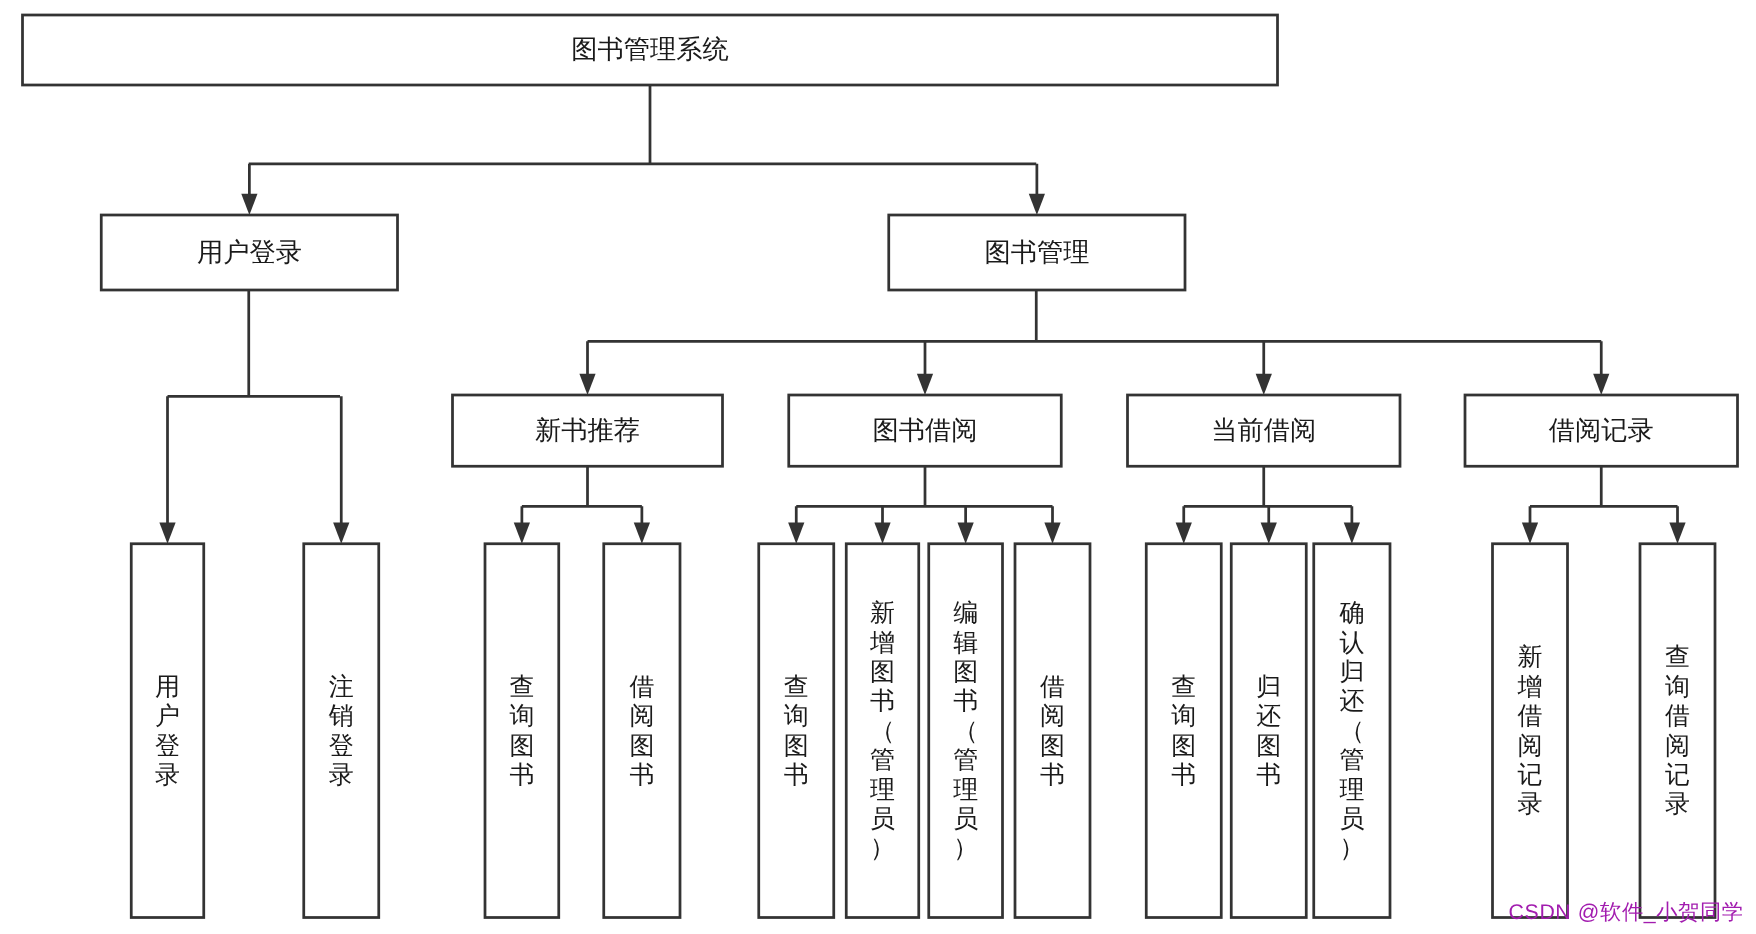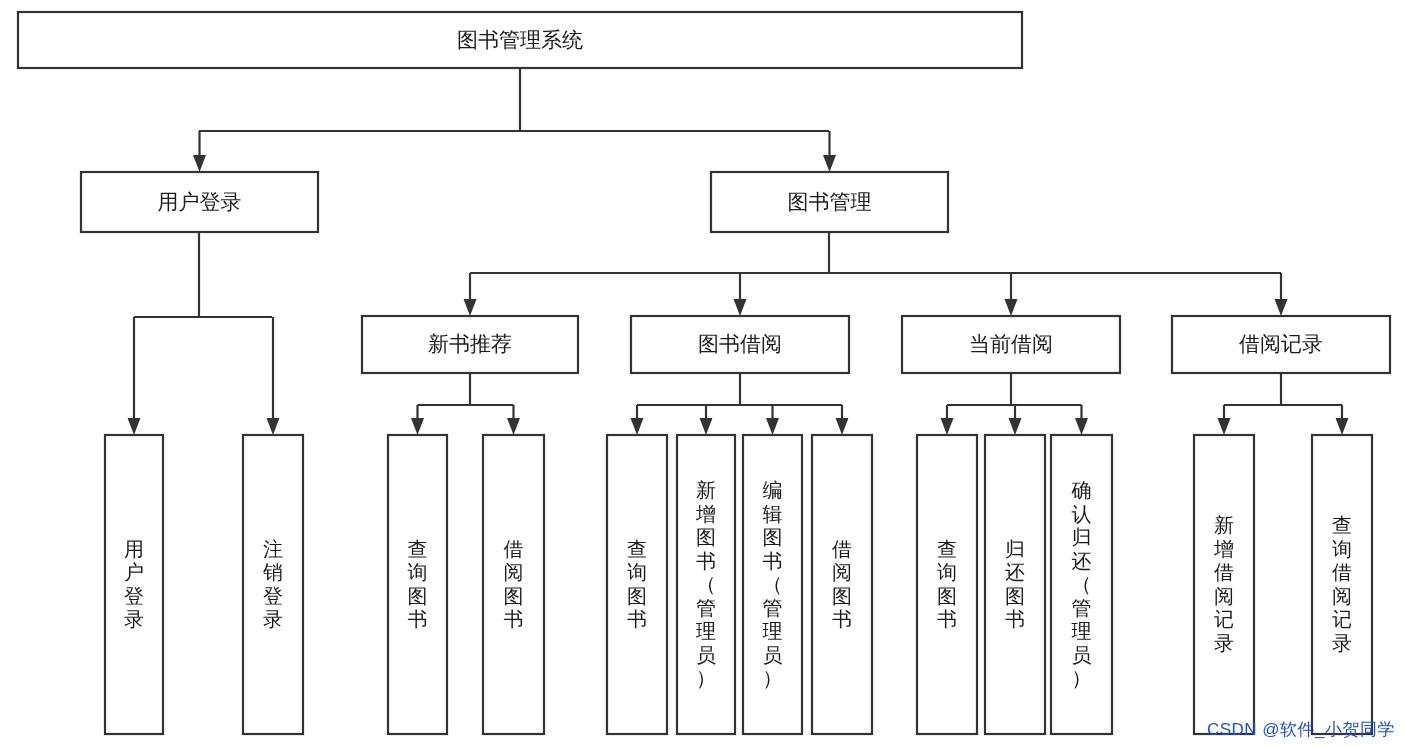--- a/index.html
+++ b/index.html
@@ -52,21 +52,21 @@
     font-size: 20px;
     fill: #1a1a1a;
     text-anchor: middle;
   }
   .watermark {
     position: absolute;
     right: 10px;
     bottom: 6px;
     font-family: "Liberation Sans", "DejaVu Sans", sans-serif;
     font-size: 17px;
-    color: #1d4ed8;
+    color: #a21caf;
     letter-spacing: 0.5px;
     white-space: nowrap;
     user-select: none;
   }
 </style>
 </head>
 <body>
 
 <div id="diagram-root">
   <svg class="flow" viewBox="0 0 1405 747" xmlns="http://www.w3.org/2000/svg">

